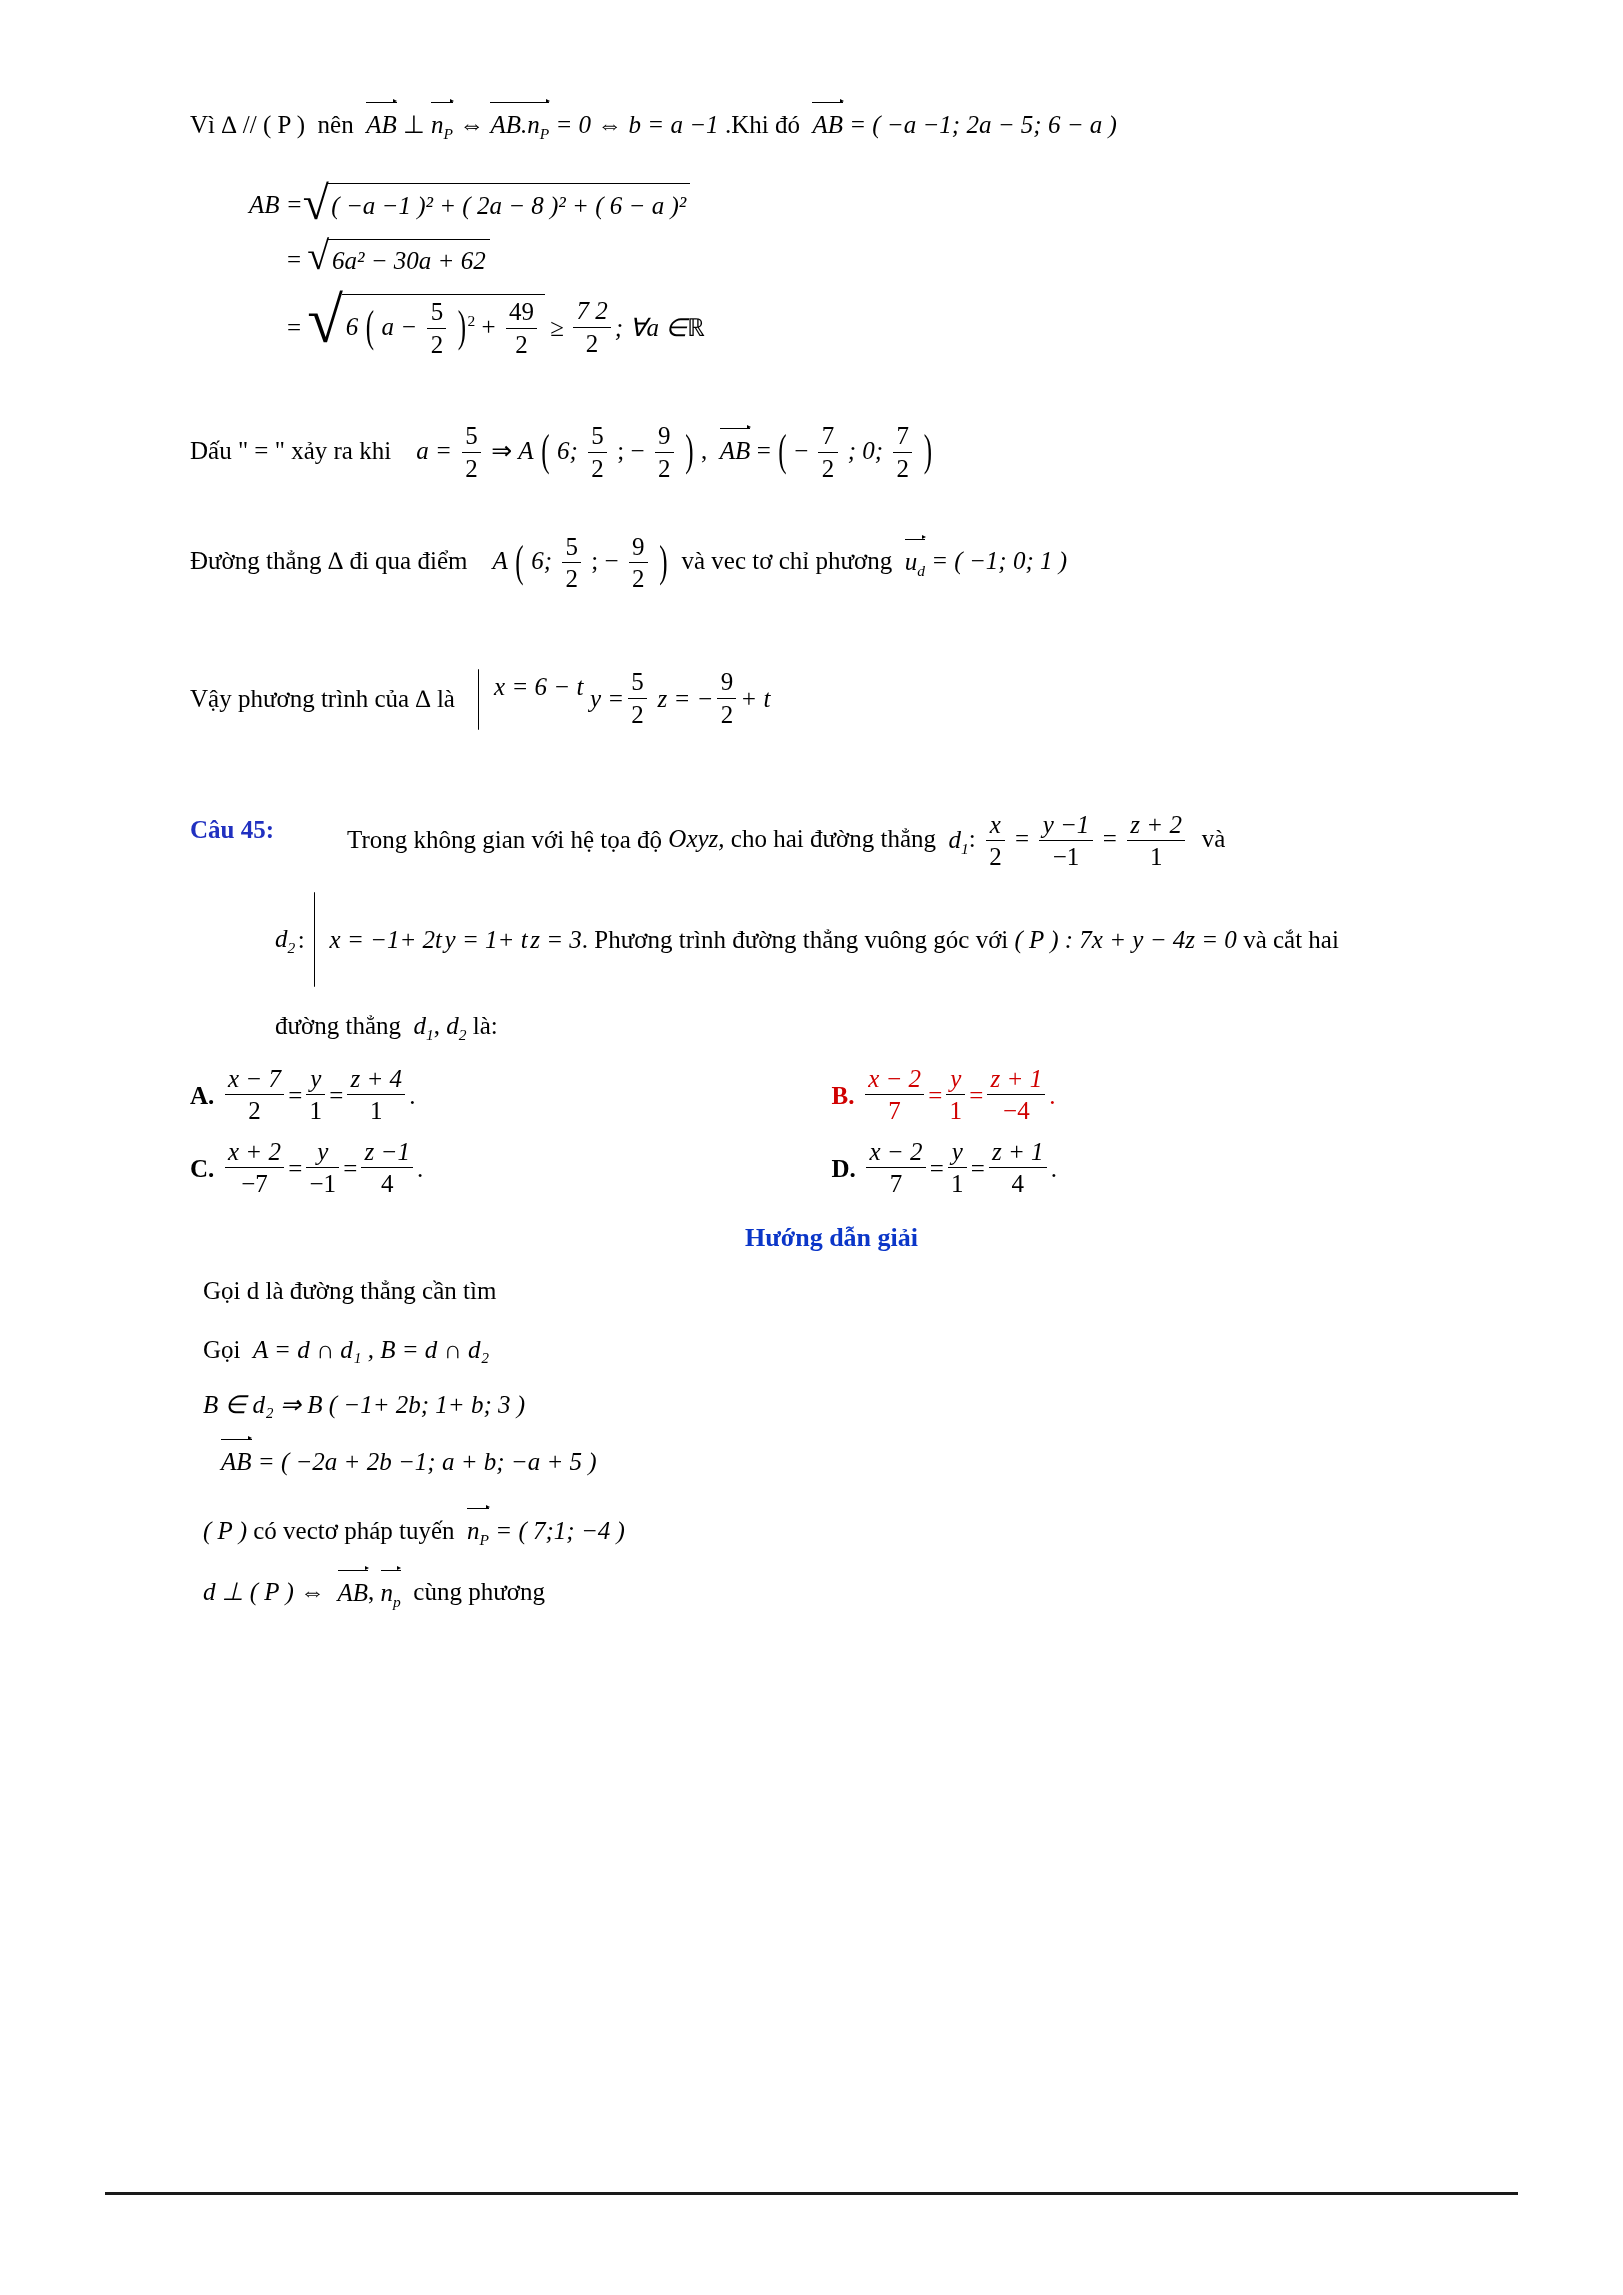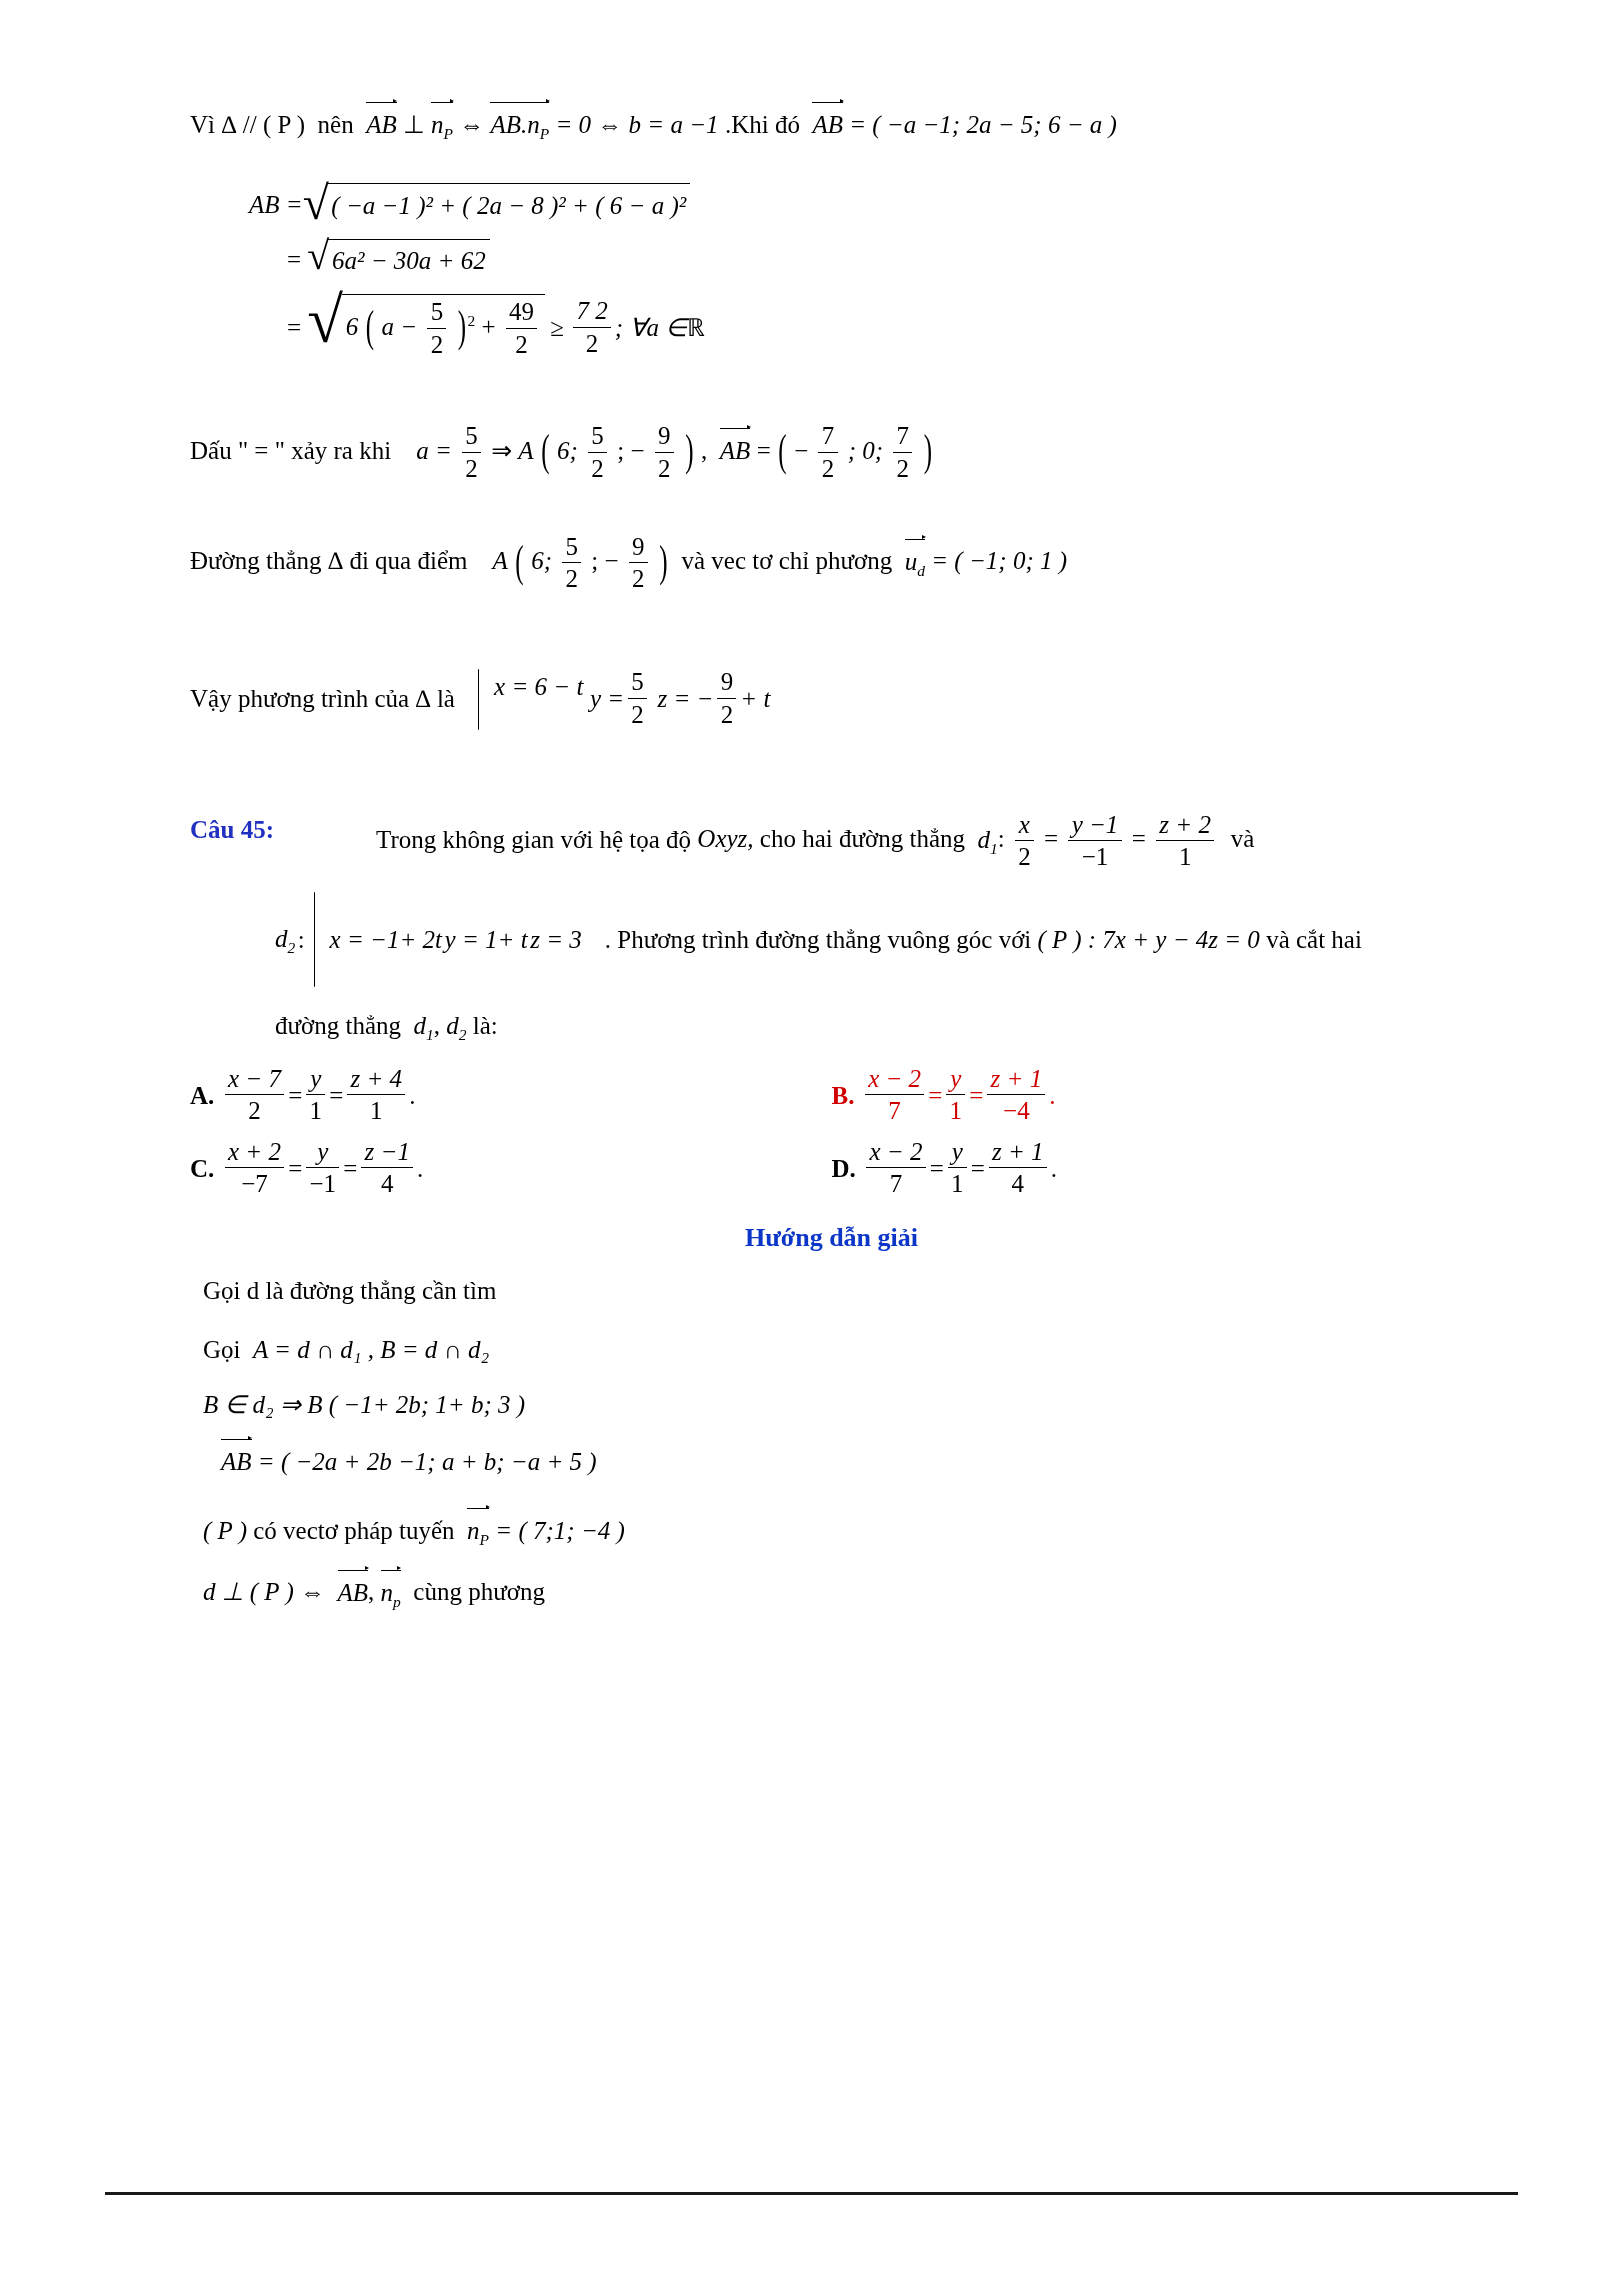--- a/index.html
+++ b/index.html
@@ -317,21 +317,21 @@
             </span>
             <span class="math">+ t</span>
           </span>
         </span>
       </span>
     </div>
 
     <div class="line q-body" style="margin-top:79px; display:flex; align-items:flex-start;">
       <span class="cau-label" style="min-width:131px">Câu 45:</span>
       <span style="flex:1">
-        <span style="margin-left:55px">Trong không gian với hệ tọa độ</span>
+        <span style="margin-left:26px">Trong không gian với hệ tọa độ</span>
         <span class="math">Oxyz,</span>
         <span>cho hai đường thẳng</span>
         &nbsp;<span class="math"><span>d</span><sub class="sb">1</sub></span><span>:</span>
         <span class="frac">
           <span class="num math">x</span>
           <span class="den">2</span>
         </span>
         <span>=</span>
         <span class="frac">
           <span class="num math">y −1</span>
@@ -350,21 +350,21 @@
       <span class="math"><span>d</span><sub class="sb">2</sub></span>
       <span style="margin:0 2.6px">:</span>
       <span class="system" style="height:98px">
         <span class="brace-tall"></span>
         <span class="sys-rows" style="gap:2.6px">
           <span class="math">x = −1+ 2t</span>
           <span class="math">y = 1+ t</span>
           <span class="math">z = 3</span>
         </span>
       </span>
-      <span style="margin-left:23px">. Phương trình đường thẳng vuông góc với</span>
+      <span style="margin-left:0">. Phương trình đường thẳng vuông góc với</span>
       &nbsp;<span class="math">( P ) : 7x + y − 4z = 0</span>
       &nbsp;<span>và cắt hai</span>
     </div>
 
     <div class="line q-body" style="margin-left:85px; margin-top:3.9px;">
       <span>đường thẳng</span>
       &nbsp;<span class="math"><span>d</span><sub class="sb">1</sub></span><span>,</span>
       <span class="math"><span>d</span><sub class="sb">2</sub></span>
       <span>là:</span>
     </div>

